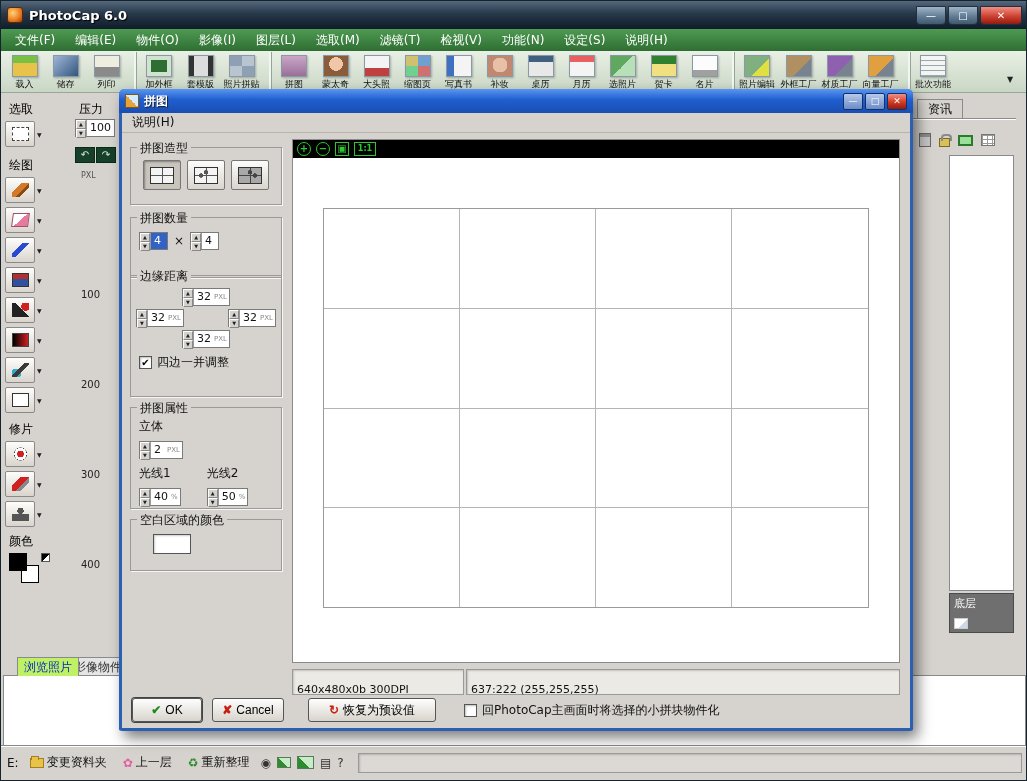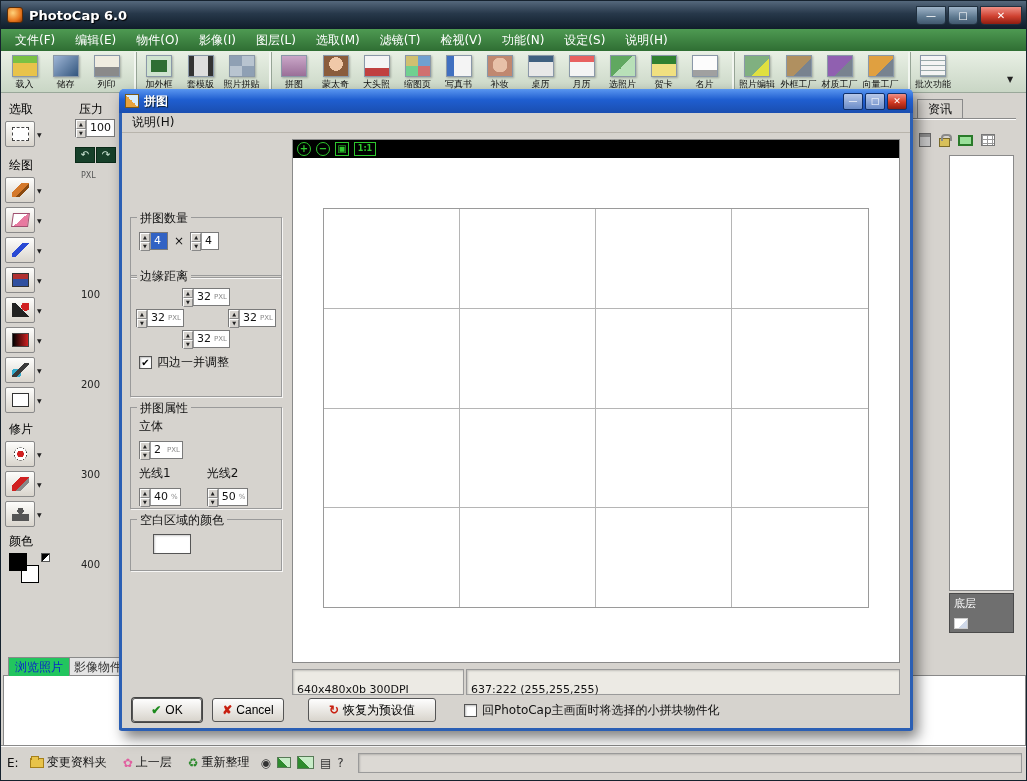--- a/index.html
+++ b/index.html
@@ -105,21 +105,21 @@
   .ico-monitor{width:15px;height:11px;border:2px solid #2a7a2a;background:#9ae09a;}
   .ico-grid3{width:14px;height:12px;border:1px solid #777;background:#fff;
     background-image:linear-gradient(#999 1px,transparent 1px),linear-gradient(90deg,#999 1px,transparent 1px);background-size:5px 4px;}
   .obj-list{position:absolute;left:948px;top:154px;width:65px;height:436px;background:#fff;border:1px solid #8a8a8a;}
   .layer-item{position:absolute;left:948px;top:592px;width:65px;height:40px;background:#6f6f6f;border:1px solid #4a4a4a;color:#fff;
     font-size:11px;padding:2px 4px;}
   .layer-thumb{position:absolute;left:4px;bottom:3px;width:14px;height:11px;background:linear-gradient(135deg,#fff 60%,#cfd8e8 60%);border:1px solid #ccc;}
 
   
   .tab{position:absolute;top:656px;height:19px;border:1px solid #8a8a8a;border-bottom:none;text-align:center;line-height:18px;font-size:12px;}
-  .tab.active{left:7px;width:62px;background:#22c55e;color:#0a28c8;z-index:2;}
+  .tab.active{left:16px;width:62px;background:#bef264;color:#0a28c8;z-index:2;}
   .tab.idle{left:66px;width:62px;background:#e5e5e5;color:#333;}
   .browser{position:absolute;left:2px;top:674px;width:1023px;height:71px;background:#fff;border:1px solid #8a8a8a;}
 
   
   .bottombar{position:absolute;left:0;top:745px;width:1027px;height:32px;background:#d6d3ce;border-top:1px solid #fff;
     display:flex;align-items:center;gap:6px;padding:0 6px;box-shadow:0 -1px 0 #8a8a8a;}
   .bb-group{display:flex;align-items:center;gap:3px;font-size:12px;padding:2px 4px;border:1px solid transparent;}
   .ico-folder{width:14px;height:10px;background:#e8c34a;border:1px solid #a6801a;position:relative;}
   .ico-folder:before{content:"";position:absolute;left:0;top:-3px;width:6px;height:3px;background:#e8c34a;border:1px solid #a6801a;border-bottom:none;}
   .glyph{font-size:12px;line-height:12px;}
@@ -501,20 +501,34 @@
       <span class="dlg-btns">
         <span class="dbtn">—</span>
         <span class="dbtn">□</span>
         <span class="dbtn close">✕</span>
       </span>
     </div>
     <div class="dlg-menu">
       <span>说明(H)</span>
     </div>
 
+    <div class="group g-style">
+      <span class="glabel">拼图造型</span>
+      <div class="style-row">
+        <button class="stylebtn selected">
+            <span class="pz pz1"></span>
+          </button>
+        <button class="stylebtn">
+            <span class="pz pz2"></span>
+          </button>
+        <button class="stylebtn">
+            <span class="pz pz3"></span>
+          </button>
+      </div>
+    </div>
 
     <div class="group g-count">
       <span class="glabel">拼图数量</span>
       <div class="count-row">
         <span class="spin">
           <span class="arr">
               <span>▲</span>
               <span>▼</span>
             </span>
           <span class="val sel">4</span>

